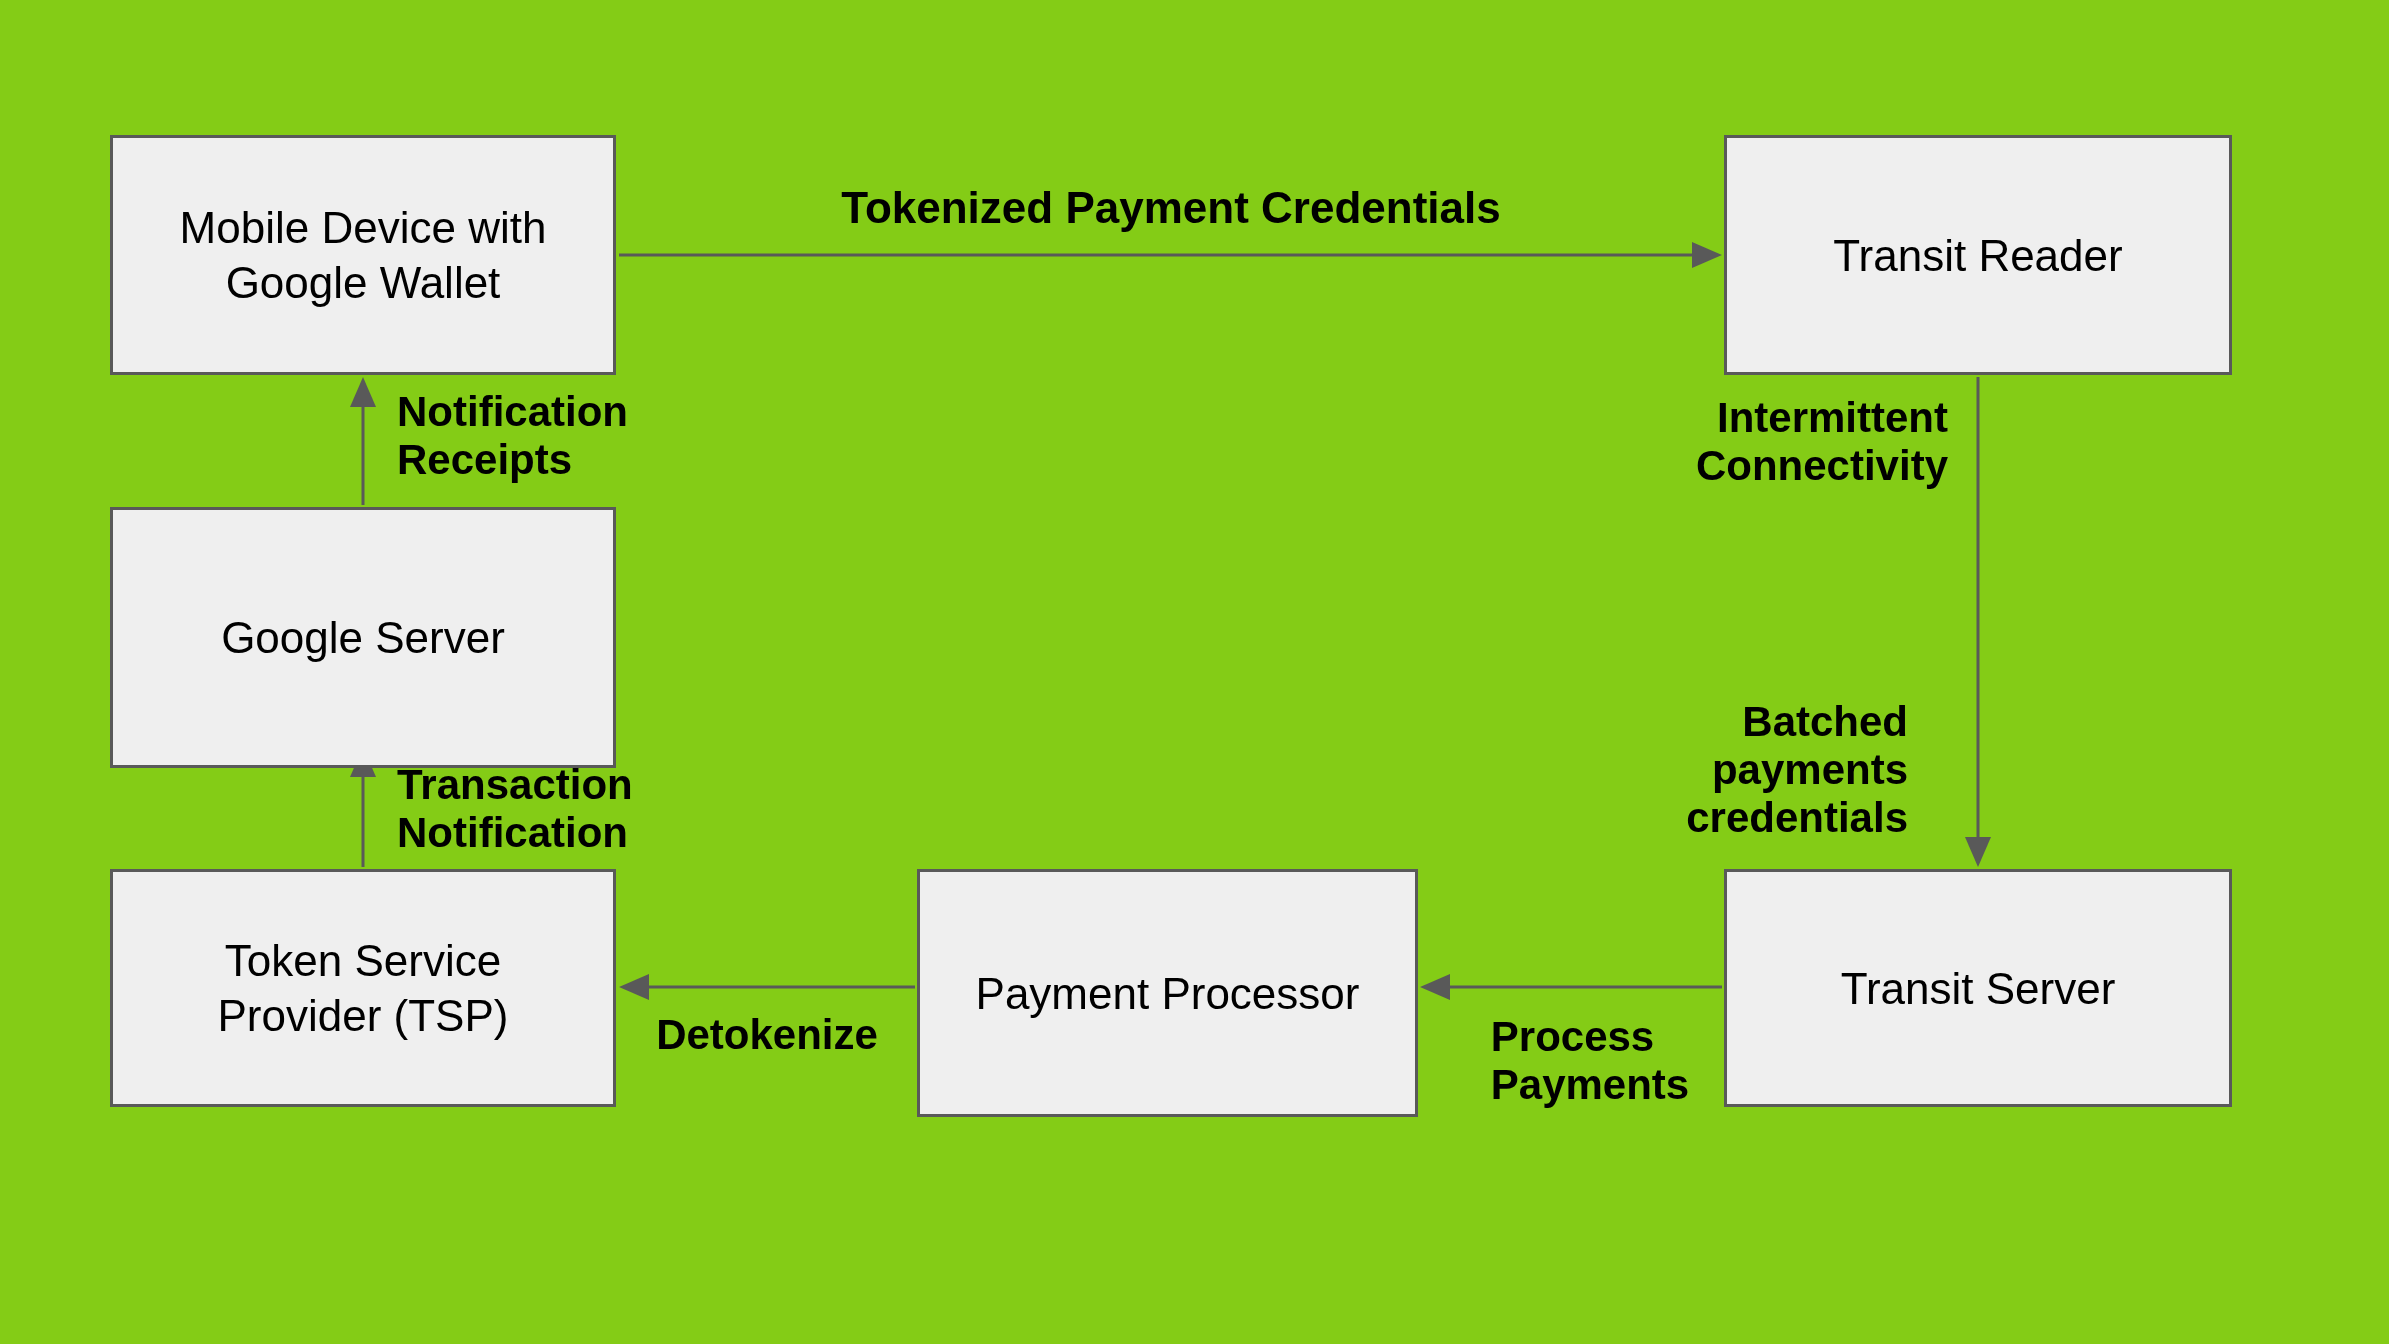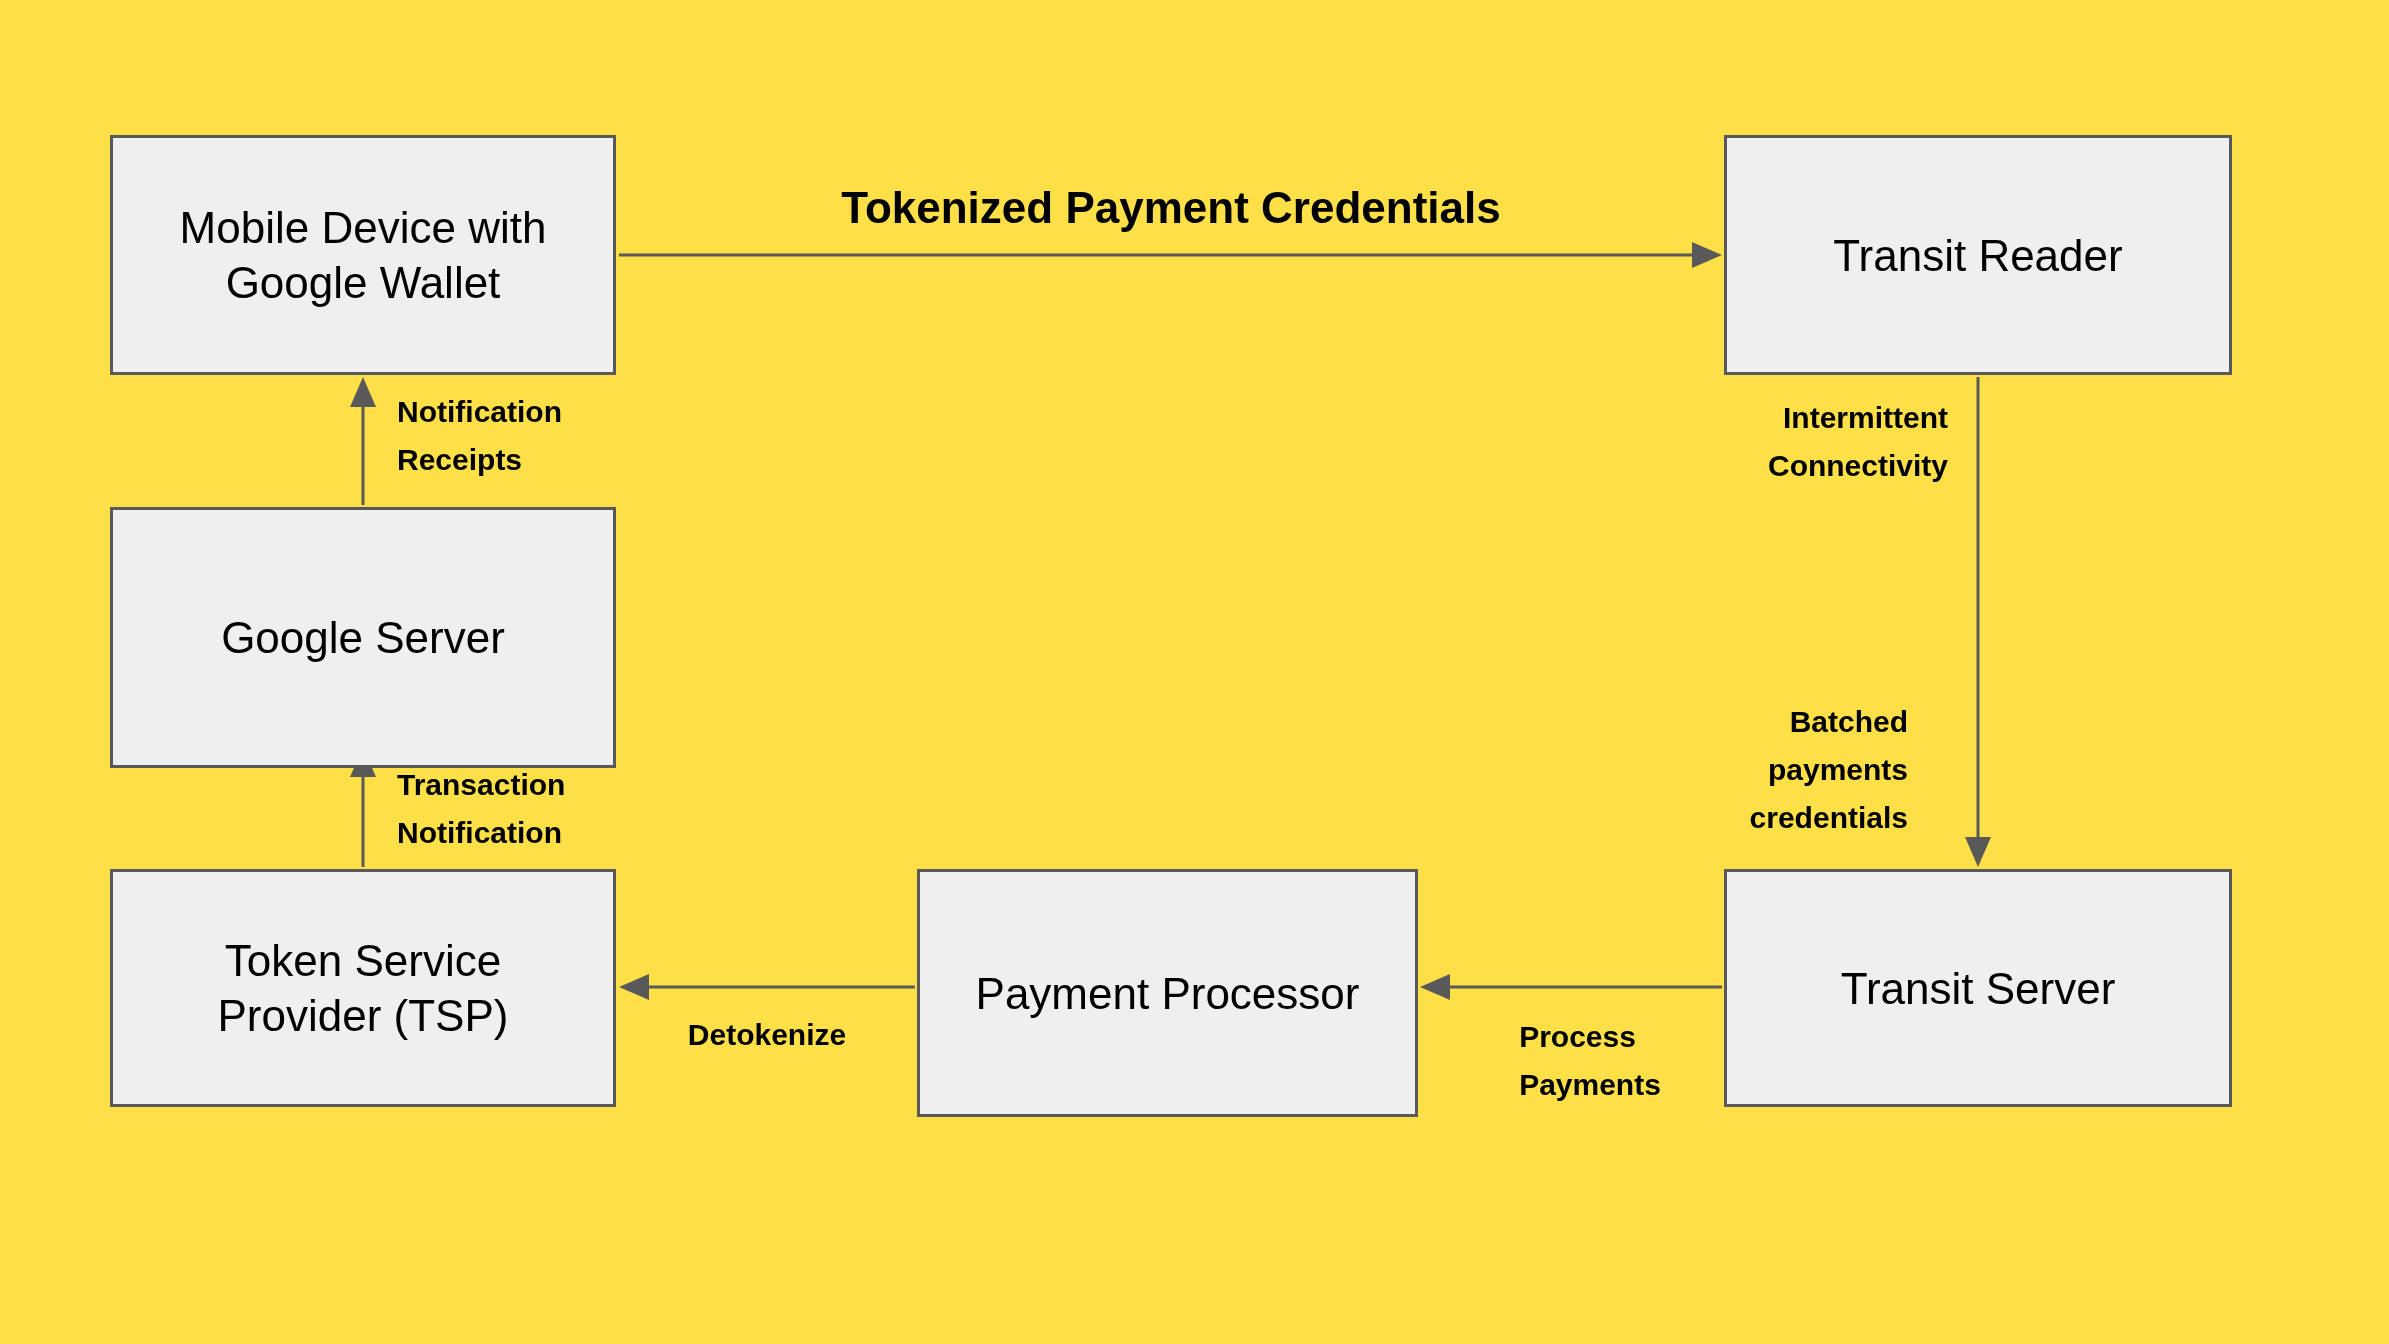--- a/index.html
+++ b/index.html
@@ -5,41 +5,41 @@
   html, body {
     margin: 0;
     padding: 0;
     background: #ffffff;
     font-family: "Liberation Sans", sans-serif;
   }
   #canvas {
     position: relative;
     width: 2389px;
     height: 1344px;
-    background: #fde047;
+    background: #84cc16;
     overflow: hidden;
   }
   .node {
     position: absolute;
     box-sizing: border-box;
     background: #efefef;
     border: 3px solid #595959;
     display: flex;
     align-items: center;
     justify-content: center;
     text-align: center;
     font-size: 44px;
     line-height: 55px;
     color: #000000;
     white-space: pre-line;
   }
   .elabel {
     position: absolute;
     font-weight: bold;
-    font-size: 30px;
+    font-size: 42px;
     line-height: 48px;
     color: #000000;
     white-space: pre-line;
   }
   .elabel.center { text-align: left; }
   .elabel.right  { text-align: right; }
   #arrow-layer {
     position: absolute;
     left: 0;
     top: 0;

